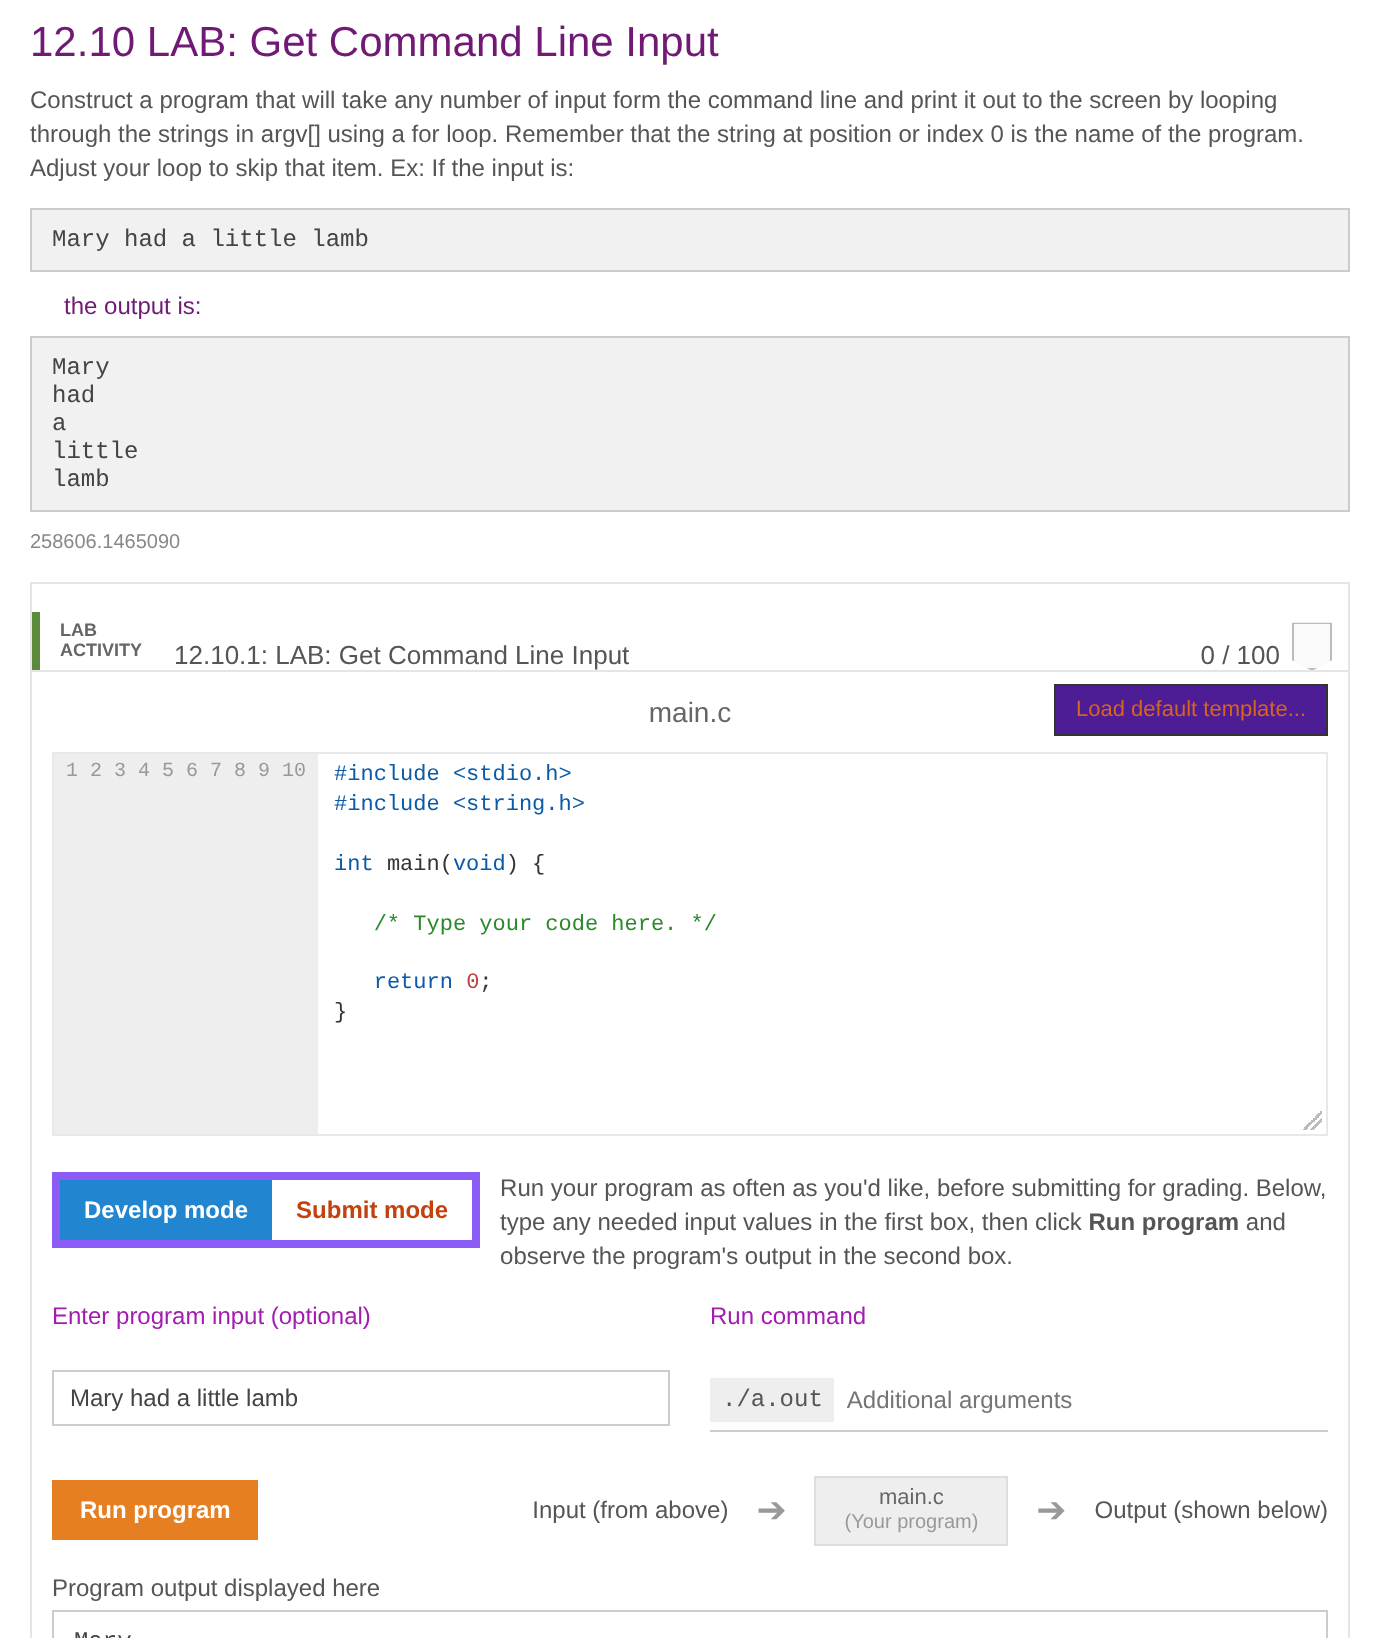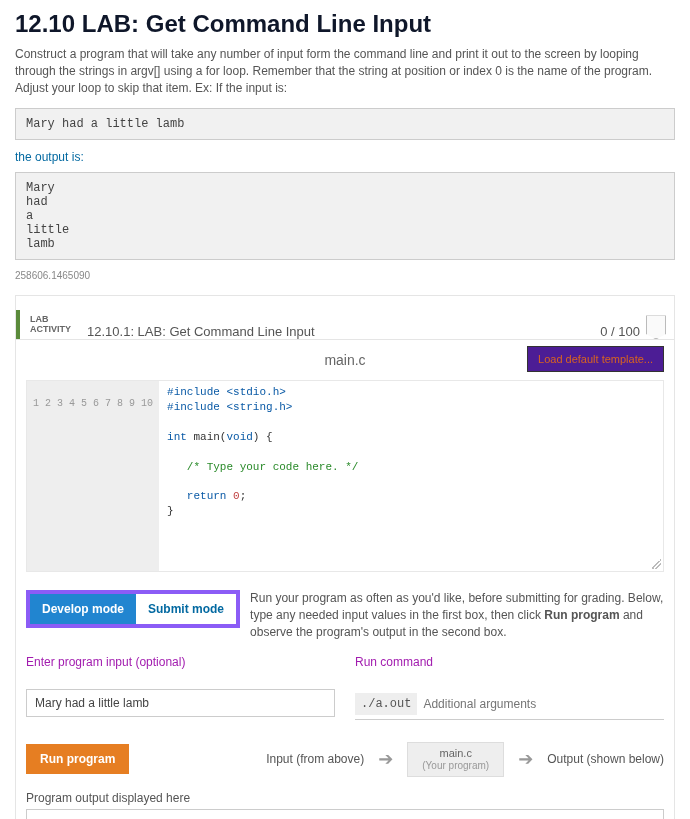--- a/index.html
+++ b/index.html
@@ -1,44 +1,44 @@
 <!DOCTYPE html>
 <html><head>
 <meta charset="utf-8">
 <style>
 *{box-sizing:border-box;margin:0;padding:0}
 body{font-family:Arial,Helvetica,sans-serif;font-size:13px;color:#333;background:#fff;width:690px}
-.page-title{font-size:24px;font-weight:700;color:#0f172a;padding:10px 15px 8px}
+.page-title{font-size:21px;font-weight:400;color:#701a75;padding:10px 15px 8px}
 .instructions{padding:0 15px 8px;font-size:12px;color:#555;line-height:1.4}
 .code-box{margin:4px 15px 8px;border:1px solid #ccc;background:#f1f1f1;padding:8px 10px;font-family:"Courier New",monospace;font-size:12px;color:#444;white-space:pre}
-.small-label{padding:2px 15px 4px;font-size:12px;color:#0369a1}
+.small-label{padding:2px 32px 4px;font-size:12px;color:#701a75}
 .tiny-id{padding:2px 15px 14px;font-size:10px;color:#888}
 .lab-panel{margin:0 15px 20px;border:1px solid #e5e5e5;background:#fff}
 .lab-header{display:flex;align-items:flex-end;border-bottom:1px solid #e5e5e5;height:44px}
 .lab-flag{border-left:4px solid #5a8a3a;padding:5px 10px;font-size:9px;font-weight:bold;color:#666;line-height:1.1}
 .lab-title{font-size:13px;color:#555;padding-left:6px;flex:1}
 .lab-score{font-size:13px;color:#555;padding-right:6px}
 .score-shield{width:20px;height:24px;border:1px solid #bbb;margin-right:8px;background:#fafafa;clip-path:polygon(0 0,100% 0,100% 78%,50% 100%,0 78%)}
 .file-bar{position:relative;height:40px;display:flex;align-items:center;justify-content:center;background:#fff}
 .file-name{font-size:14px;color:#666}
 .load-btn{position:absolute;right:10px;top:6px;border:1px solid #333;background:#4c1d95;color:#d9641f;font-size:11px;padding:6px 10px;cursor:pointer}
 .editor{display:flex;margin:0 10px;border:1px solid #e8e8e8;background:#fff}
-.gutter{background:#eee;padding:16px 6px;text-align:right;font-family:"Courier New",monospace;font-size:10px;color:#999;line-height:1.35}
+.gutter{background:#eee;padding:3px 6px;text-align:right;font-family:"Courier New",monospace;font-size:10px;color:#999;line-height:1.35}
 .code-area{flex:1;padding:4px 8px;font-family:"Courier New",monospace;font-size:11px;line-height:1.35;white-space:pre;color:#333;min-height:190px;position:relative}
 .kw{color:#0a5aa6}
 .str{color:#0a5aa6}
 .cm{color:#2a8a2a}
 .pp{color:#0a5aa6}
 .num{color:#c04040}
 .resize{position:absolute;right:2px;bottom:2px;width:10px;height:10px;background:linear-gradient(135deg,transparent 50%,#bbb 50%,#bbb 60%,transparent 60%,transparent 70%,#bbb 70%,#bbb 80%,transparent 80%)}
 .mode-row{display:flex;padding:18px 10px 6px;align-items:flex-start;gap:10px}
 .mode-tabs{display:flex;border:4px solid #8b5cf6}
 .mode-tab{font-size:12px;padding:8px 12px;font-weight:bold;cursor:pointer}
 .mode-tab.active{background:#2185d0;color:#fff}
-.mode-tab.inactive{background:#fff;color:#0369a1}
+.mode-tab.inactive{background:#fff;color:#c2410c}
 .mode-desc{font-size:12px;color:#555;line-height:1.4;flex:1}
 .io-row{display:flex;padding:8px 10px 4px;gap:20px}
 .io-col{flex:1}
 .io-label{font-size:12px;color:#a21caf;margin-bottom:20px}
 .io-input{width:100%;border:1px solid #ccc;padding:6px 8px;font-size:12px;color:#444}
 .run-cmd{display:flex;align-items:center;border-bottom:1px solid #ccc;padding:4px 0}
 .run-fixed{background:#eee;padding:4px 6px;font-family:"Courier New",monospace;font-size:12px;color:#555}
 .run-args{flex:1;border:none;padding:4px 6px;font-size:12px;color:#999}
 .exec-row{display:flex;align-items:center;padding:18px 10px 8px;gap:14px;font-size:12px;color:#555}
 .run-btn{background:#e67e22;color:#fff;border:none;font-size:12px;font-weight:bold;padding:8px 14px;cursor:pointer}

